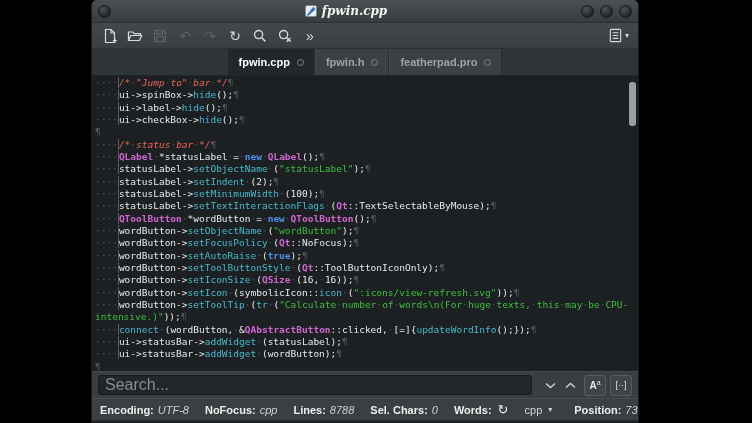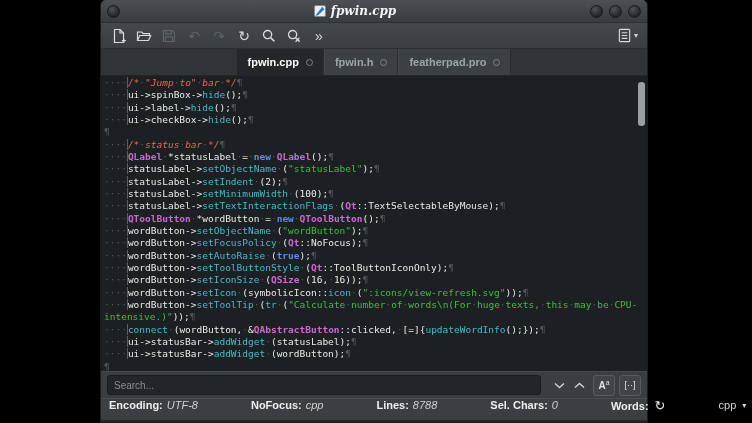--- a/index.html
+++ b/index.html
@@ -1,18 +1,18 @@
 <!DOCTYPE html>
 <html><head>
 <meta charset="utf-8">
 <style>
   html,body{margin:0;padding:0;background:#000;width:752px;height:423px;overflow:hidden;
             font-family:"Liberation Sans",sans-serif;}
   #stage{position:relative;width:752px;height:423px;background:#000;}
-  #window{position:absolute;left:100px;top:0;width:548px;height:423px;
+  #window{position:absolute;left:91px;top:0;width:548px;height:423px;
           display:flex;flex-direction:column;background:#3a3f41;
           border-radius:6px 6px 0 0;box-sizing:border-box;border:1px solid #1a1d1e;border-top:none;}
   
   .titlebar{height:22px;flex:0 0 22px;background:linear-gradient(#4a5053,#373c3e);
             border-radius:5px 5px 0 0;display:flex;align-items:center;padding:0 6px;
             border-bottom:1px solid #2c3032;}
   .winbtn{width:13px;height:13px;border-radius:50%;flex:0 0 auto;
           background:radial-gradient(circle at 35% 30%,#4d5356,#212527 72%);
           border:1px solid #181b1c;box-sizing:border-box;}
   .title-center{flex:1;display:flex;align-items:center;justify-content:center;gap:5px;min-width:0;}
@@ -54,34 +54,34 @@
   .tok-s{color:#3fbf3f;}
   .ws{color:#53585b;}
   .pc{color:#53585b;}
   .ind{color:#53585b;border-right:1px solid #5a6063;}
   .vscroll-thumb{position:absolute;right:2px;top:6px;width:7px;height:44px;
                  background:#9aa0a2;border-radius:3px;}
   
   .searchbar{height:26px;flex:0 0 26px;background:#393e40;border-top:1px solid #45494b;
              display:flex;align-items:center;padding:0 6px;}
   .search-input{flex:1 1 auto;height:18px;background:#222629;border:1px solid #191c1e;
-                border-radius:3px;color:#d8dbdc;font-size:10px;padding:0 6px;outline:none;
+                border-radius:3px;color:#d8dbdc;font-size:16px;padding:0 6px;outline:none;
                 font-family:"Liberation Sans",sans-serif;}
   .search-input::placeholder{color:#878e90;}
   .sbtn{width:20px;height:19px;display:flex;align-items:center;justify-content:center;
         color:#ccd1d2;flex:0 0 auto;}
   .sbtn.boxed{border:1px solid #565c5f;border-radius:3px;background:#3f4446;margin-left:4px;
               font-size:10px;color:#e4e6e6;}
   .case-glyph{font-size:10px;font-weight:bold;}
   .case-glyph sup{font-size:7px;font-weight:normal;}
   .word-glyph{font-size:9px;letter-spacing:0;}
   
   .statusbar{height:24px;flex:0 0 24px;background:#3a3f41;border-top:1px solid #494e50;
-             display:flex;align-items:flex-start;padding:0 8px;font-size:11px;color:#e8eaea;
-             border-radius:0;box-sizing:border-box;border-bottom:2px solid #242728;gap:37px;}
+             display:flex;align-items:center;padding:0 8px;font-size:11px;color:#e8eaea;
+             border-radius:0;box-sizing:border-box;border-bottom:2px solid #242728;}
   .sb-item{margin-right:16px;display:flex;align-items:center;gap:4px;white-space:nowrap;}
   .sb-label{font-weight:bold;color:#eceeee;}
   .sb-value{font-style:italic;color:#cdd1d2;}
   .sb-refresh{color:#e8eaea;font-size:13px;line-height:1;margin-left:2px;}
   .sb-right{margin-left:auto;display:flex;align-items:center;gap:22px;}
   .combo{display:flex;align-items:center;gap:6px;color:#d4d7d8;}
 </style>
 </head>
 <body>
 

